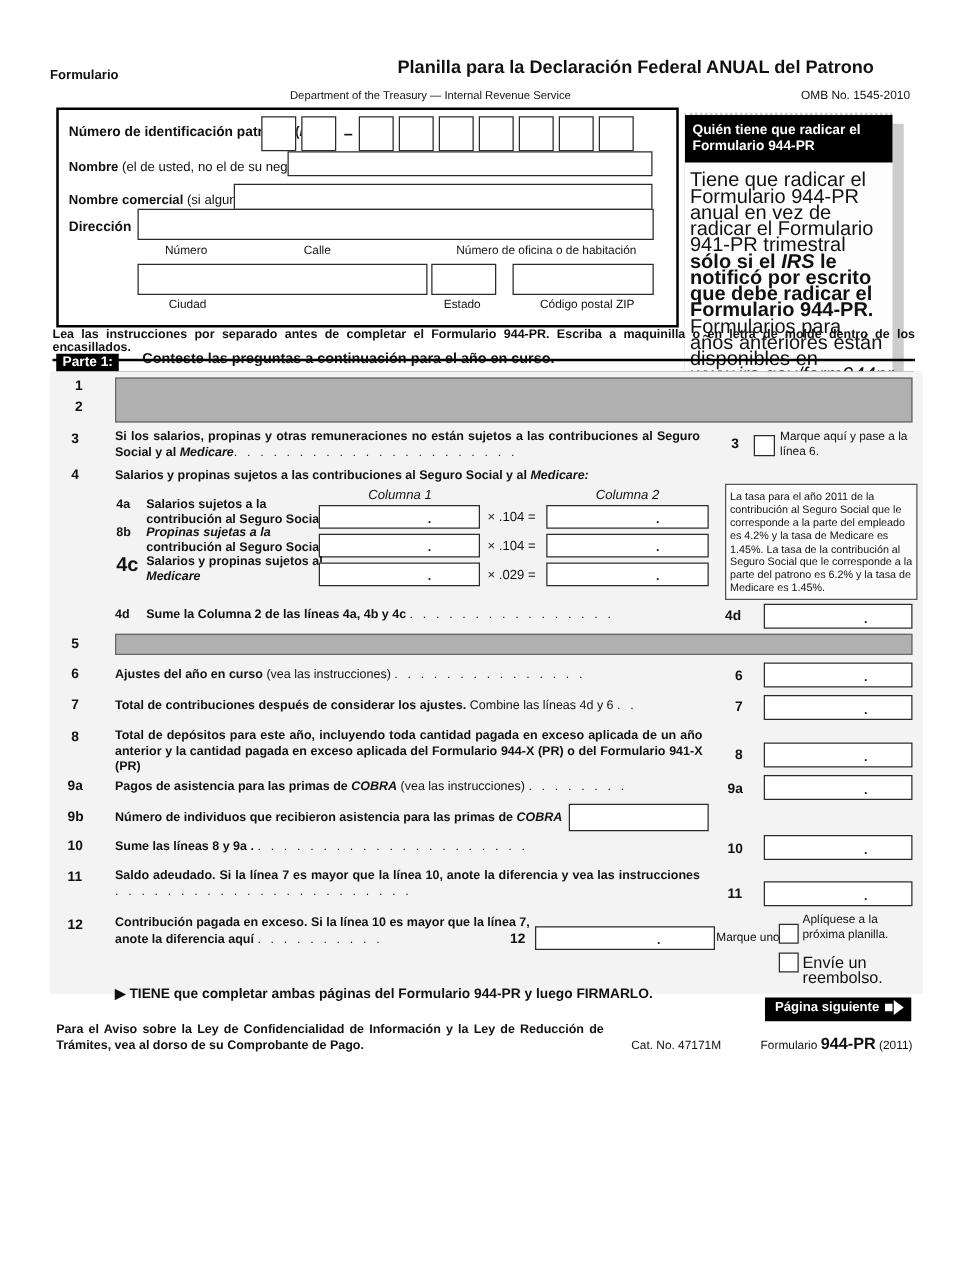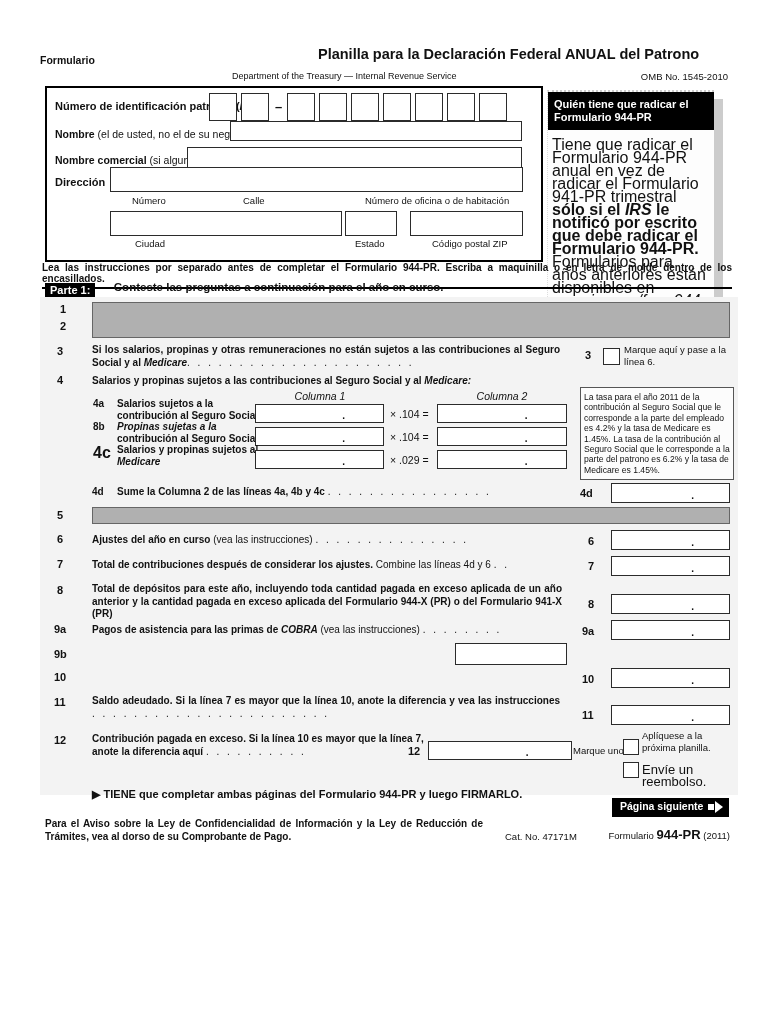--- a/index.html
+++ b/index.html
@@ -181,23 +181,25 @@
     </div>
 
   <span class="t num" style="left:54px;top:623px;">9a</span>
   <span class="t ln" style="left:92px;top:624px;"><span>Pagos de asistencia para las primas de </span><span class="i">COBRA</span><span class="rest"> (vea las instrucciones)</span> <span class="dots">. . . . . . . .</span></span>
   <span class="t num" style="left:582px;top:625px;">9a</span>
   <div class="mbox" style="left:611px;top:620px;width:117px;height:18px;">
       <span class="dp">.</span>
     </div>
 
   <span class="t num" style="left:54px;top:648px;">9b</span>
+  <span class="t ln" style="left:92px;top:649px;"><span>Número de individuos que recibieron asistencia para las primas de </span><span class="i">COBRA</span></span>
   <div class="field" style="left:455px;top:643px;width:110px;height:20px;"></div>
 
   <span class="t num" style="left:54px;top:671px;">10</span>
+  <span class="t ln" style="left:92px;top:672px;"><span>Sume las líneas 8 y 9a .</span> <span class="dots">. . . . . . . . . . . . . . . . . . . . .</span></span>
   <span class="t num" style="left:582px;top:673px;">10</span>
   <div class="mbox" style="left:611px;top:668px;width:117px;height:18px;">
       <span class="dp">.</span>
     </div>
 
   <span class="t num" style="left:54px;top:696px;">11</span>
   <div class="blk ln jt" style="left:92px;top:695px;width:468px;"><span>Saldo adeudado.</span><span> Si la línea 7 es mayor que la línea 10, anote la diferencia y vea las instrucciones </span><span class="dots">. . . . . . . . . . . . . . . . . . . . . . .</span></div>
   <span class="t num" style="left:582px;top:709px;">11</span>
   <div class="mbox" style="left:611px;top:705px;width:117px;height:18px;">
       <span class="dp">.</span>

